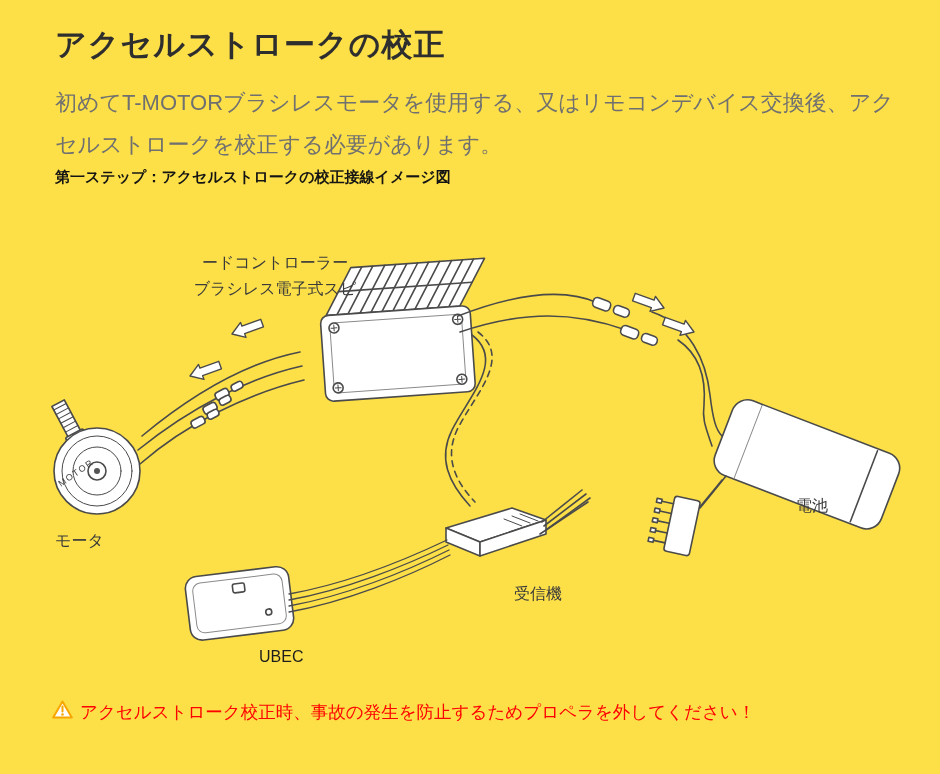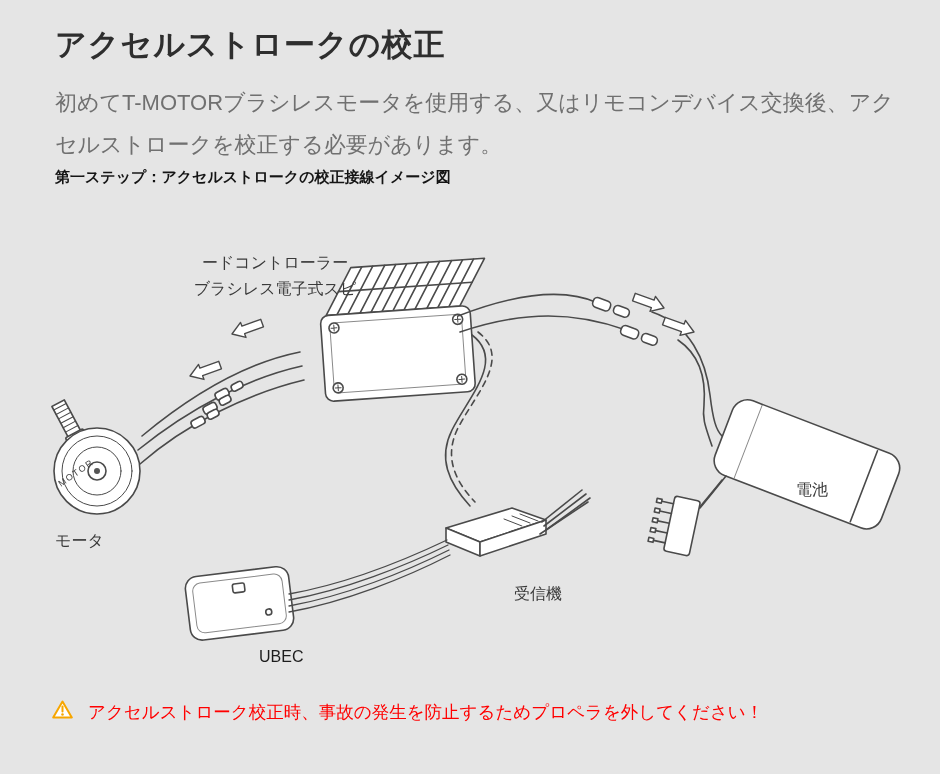--- a/index.html
+++ b/index.html
@@ -1,44 +1,44 @@
 <!DOCTYPE html>
 <html><head>
 <meta charset="utf-8">
 <style>
   * { box-sizing: border-box; margin: 0; padding: 0; }
   html,body { background:#ffffff; }
   body { font-family: "Liberation Sans", "DejaVu Sans", sans-serif; }
-  .page { position: relative; width: 940px; height: 774px; background: #e5e5e5; overflow: hidden; }
+  .page { position: relative; width: 940px; height: 774px; background: #fde047; overflow: hidden; }
 
   .title {
     position: absolute; left: 55px; top: 24px;
     font-size: 31px; font-weight: 700; color: #2e2e2e; letter-spacing: 1px;
   }
   .intro {
     position: absolute; left: 55px; top: 82px; width: 850px;
     font-size: 22px; line-height: 1.9; color: #707070;
   }
   .step-heading {
     position: absolute; left: 55px; top: 168px;
     font-size: 15px; font-weight: 700; color: #141414;
   }
 
   .diagram-svg { position: absolute; left: 0; top: 0; }
 
   .lbl { position: absolute; color: #3a3a3a; font-size: 16px; }
   .lbl-esc { left: 165px; top: 250px; width: 220px; text-align: center; line-height: 1.6; }
   .lbl-motor { left: 55px; top: 531px; }
-  .lbl-battery { left: 796px; top: 480px; }
+  .lbl-battery { left: 796px; top: 496px; }
   .lbl-receiver { left: 502px; top: 584px; margin-left: 12px; }
   .lbl-ubec { left: 259px; top: 648px; color: #1d1d1d; }
 
   .warning {
     position: absolute; left: 52px; top: 700px;
-    display: flex; align-items: center; gap: 15px;
+    display: flex; align-items: center; gap: 7px;
     font-size: 17.5px; color: #ff0000;
   }
   .warning .warn-icon { flex: 0 0 auto; display: inline-block; }
 </style>
 </head>
 <body>
 
 <div class="page">
 
   <h1 class="title">アクセルストロークの校正</h1>

